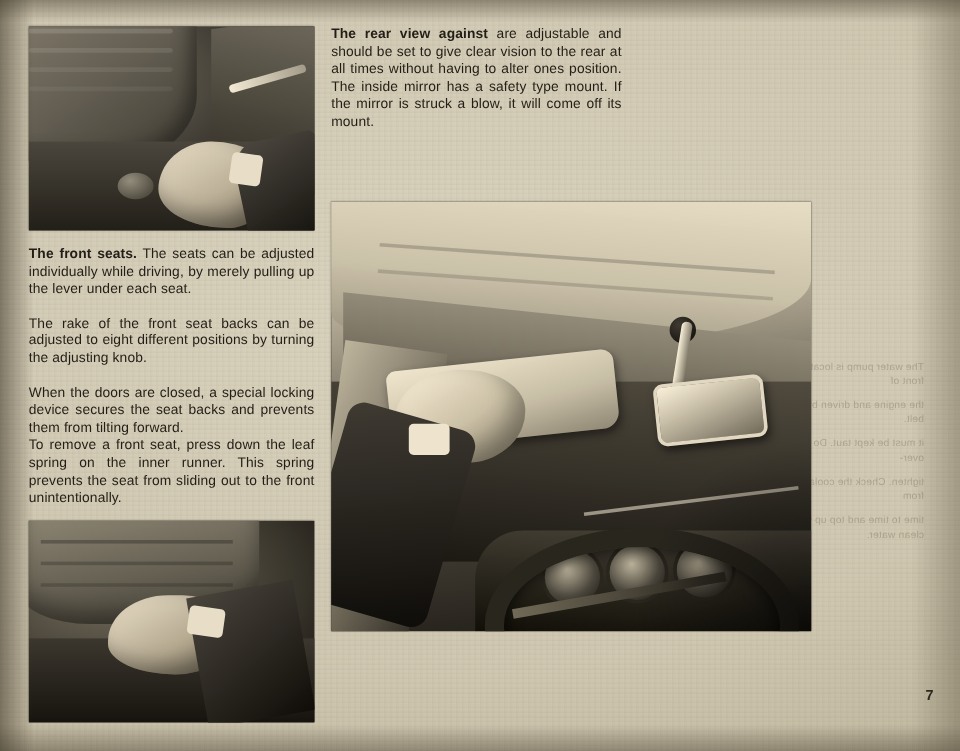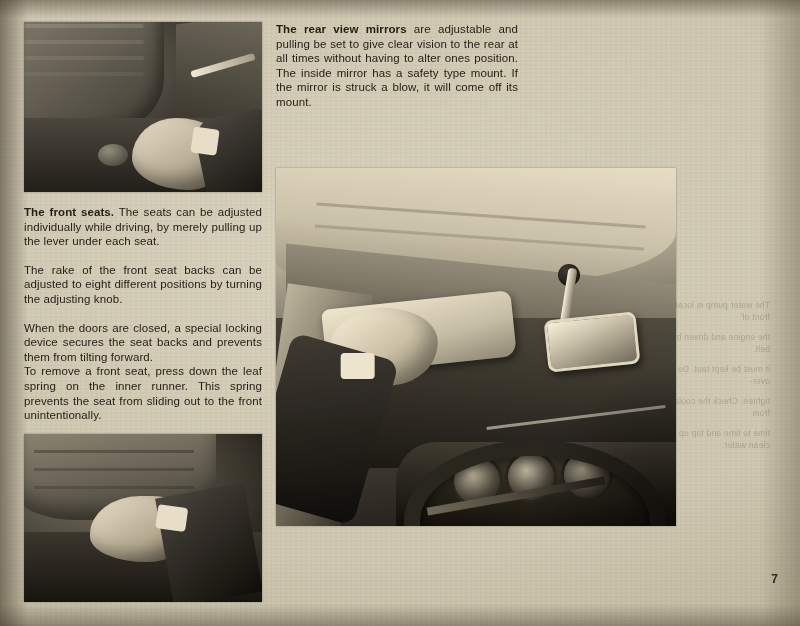--- a/index.html
+++ b/index.html
@@ -373,21 +373,21 @@
         <span class="seam"></span>
       </div>
     <div class="floor"></div>
     <div class="hand"></div>
     <div class="cuff">
         <span class="white"></span>
       </div>
   </div>
 
   <div class="col-top-right">
-    <p style="margin:0;"><b>The rear view mirrors</b><span> are adjustable and pulling be set to give clear vision to the rear at all times without having to alter ones position. The inside mirror has a safety type mount. If the mirror is struck a blow, it will come off its mount.</span></p>
+    <p style="margin:0;"><b>The rear view against</b><span> are adjustable and should be set to give clear vision to the rear at all times without having to alter ones position. The inside mirror has a safety type mount. If the mirror is struck a blow, it will come off its mount.</span></p>
   </div>
 
   <div class="photo" id="photo-interior">
     <div class="base"></div>
     <div class="headliner"></div>
     <div class="headliner-seam"></div>
     <div class="windshield-top"></div>
     <div class="glass"></div>
     <div class="wiper"></div>
     <div class="mirror-mount"></div>

